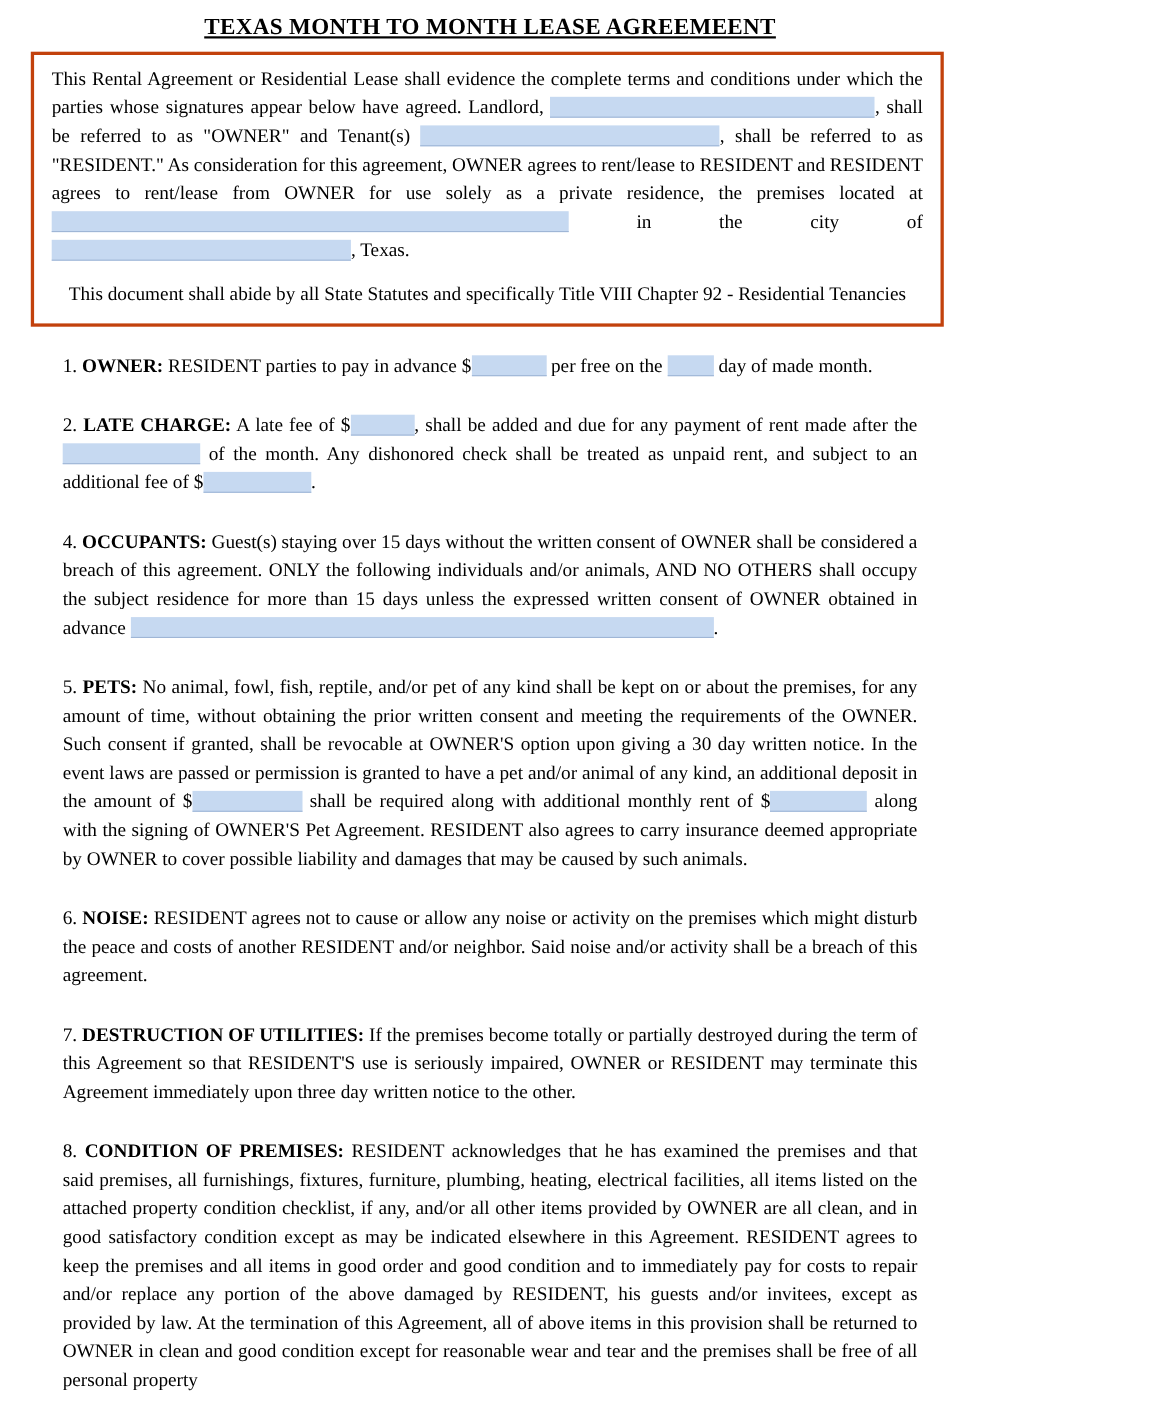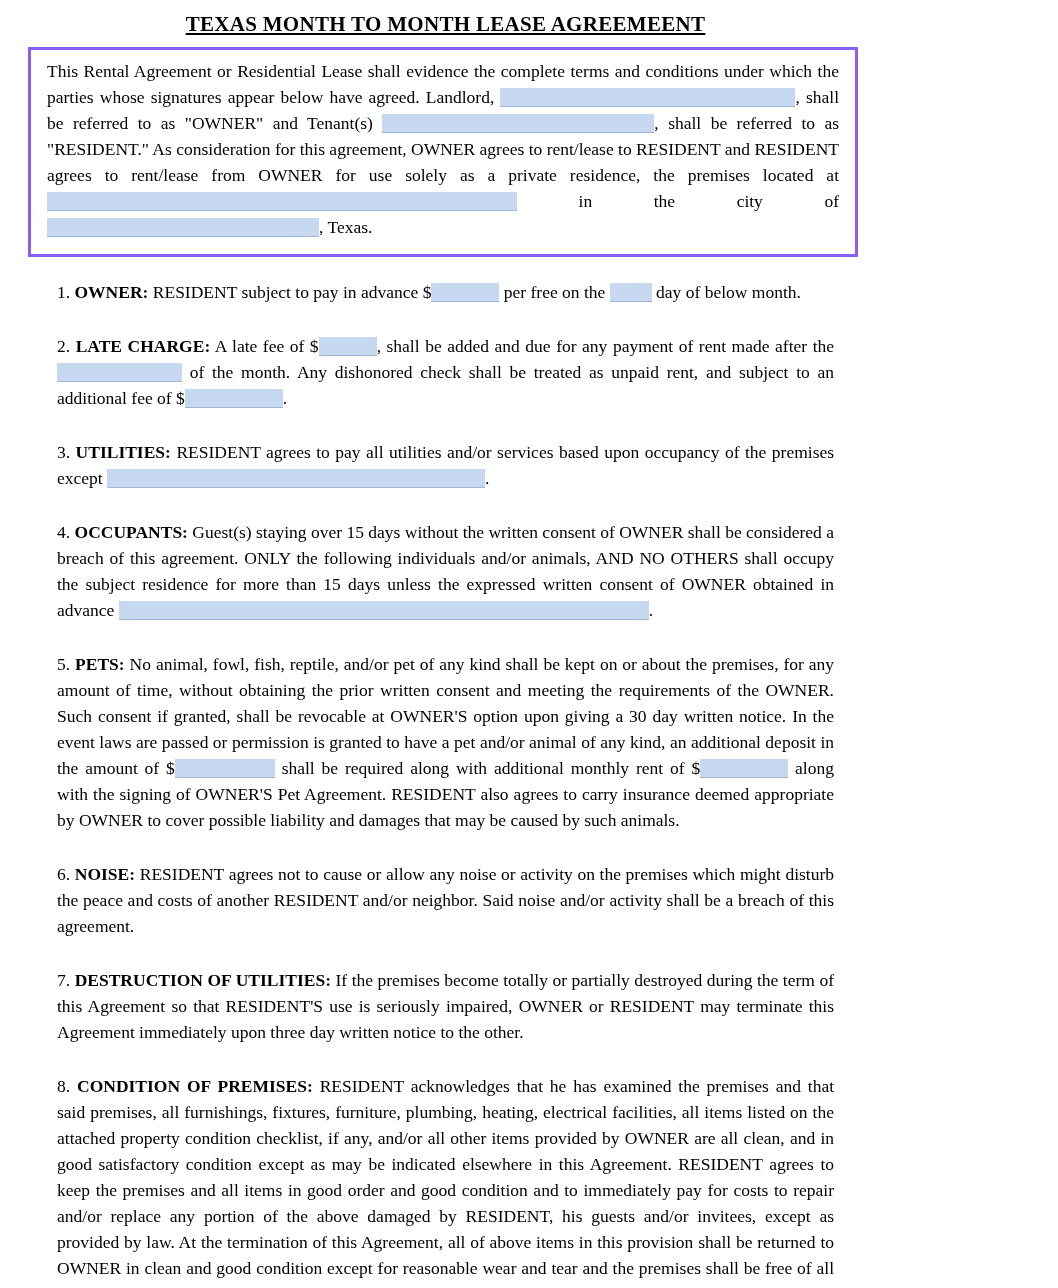--- a/index.html
+++ b/index.html
@@ -20,21 +20,21 @@
   }
   .doc-title {
     margin: 0 0 10px 0;
     text-align: center;
     font-size: 21px;
     font-weight: bold;
     text-decoration: underline;
     letter-spacing: 0.3px;
   }
   .intro-box {
-    border: 3px solid #8b5cf6;
+    border: 3px solid #c2410c;
     margin: 0 -24px 22px -29px;
     padding: 8px 16px 14px 16px;
   }
   p {
     margin: 0;
     font-size: 17.5px;
     line-height: 26px;
     text-align: justify;
   }
   p.statute {
@@ -60,27 +60,27 @@
 </style>
 </head>
 <body>
 
 <div class="page">
 
   <h1 class="doc-title">TEXAS MONTH TO MONTH LEASE AGREEMEENT</h1>
 
   <div class="intro-box">
     <p class="intro"><span>This Rental Agreement or Residential Lease shall evidence the complete terms and conditions under which the parties whose signatures appear below have agreed. Landlord, </span><span class="blank" style="width:295px"></span><span>, shall be referred to as "OWNER" and Tenant(s) </span><span class="blank" style="width:272px"></span><span>, shall be referred to as "RESIDENT." As consideration for this agreement, OWNER agrees to rent/lease to RESIDENT and RESIDENT agrees to rent/lease from OWNER for use solely as a private residence, the premises located at </span><span class="blank" style="width:470px"></span><span> in the city of </span><span class="blank" style="width:272px"></span><span>, Texas.</span></p>
+    <p class="statute">This document shall abide by all State Statutes and specifically Title VIII Chapter 92 - Residential Tenancies</p>
   </div>
 
-  <p class="section"><span class="num">1.</span> <b class="heading">OWNER:</b> <span>RESIDENT subject to pay in advance $</span><span class="blank" style="width:68px"></span><span> per free on the </span><span class="blank" style="width:42px"></span><span> day of below month.</span></p>
+  <p class="section"><span class="num">1.</span> <b class="heading">OWNER:</b> <span>RESIDENT parties to pay in advance $</span><span class="blank" style="width:68px"></span><span> per free on the </span><span class="blank" style="width:42px"></span><span> day of made month.</span></p>
 
   <p class="section"><span class="num">2.</span> <b class="heading">LATE CHARGE:</b> <span>A late fee of $</span><span class="blank" style="width:58px"></span><span>, shall be added and due for any payment of rent made after the </span><span class="blank" style="width:125px"></span><span> of the month. Any dishonored check shall be treated as unpaid rent, and subject to an additional fee of $</span><span class="blank" style="width:98px"></span><span>.</span></p>
 
-  <p class="section"><span class="num">3.</span> <b class="heading">UTILITIES:</b> <span>RESIDENT agrees to pay all utilities and/or services based upon occupancy of the premises except </span><span class="blank" style="width:378px"></span><span>.</span></p>
 
   <p class="section"><span class="num">4.</span> <b class="heading">OCCUPANTS:</b> <span>Guest(s) staying over 15 days without the written consent of OWNER shall be considered a breach of this agreement. ONLY the following individuals and/or animals, AND NO OTHERS shall occupy the subject residence for more than 15 days unless the expressed written consent of OWNER obtained in advance </span><span class="blank" style="width:530px"></span><span>.</span></p>
 
   <p class="section"><span class="num">5.</span> <b class="heading">PETS:</b> <span>No animal, fowl, fish, reptile, and/or pet of any kind shall be kept on or about the premises, for any amount of time, without obtaining the prior written consent and meeting the requirements of the OWNER. Such consent if granted, shall be revocable at OWNER'S option upon giving a 30 day written notice. In the event laws are passed or permission is granted to have a pet and/or animal of any kind, an additional deposit in the amount of $</span><span class="blank" style="width:100px"></span><span> shall be required along with additional monthly rent of $</span><span class="blank" style="width:88px"></span><span> along with the signing of OWNER'S Pet Agreement. RESIDENT also agrees to carry insurance deemed appropriate by OWNER to cover possible liability and damages that may be caused by such animals.</span></p>
 
   <p class="section"><span class="num">6.</span> <b class="heading">NOISE:</b> <span>RESIDENT agrees not to cause or allow any noise or activity on the premises which might disturb the peace and costs of another RESIDENT and/or neighbor. Said noise and/or activity shall be a breach of this agreement.</span></p>
 
   <p class="section"><span class="num">7.</span> <b class="heading">DESTRUCTION OF UTILITIES:</b> <span>If the premises become totally or partially destroyed during the term of this Agreement so that RESIDENT'S use is seriously impaired, OWNER or RESIDENT may terminate this Agreement immediately upon three day written notice to the other.</span></p>
 
   <p class="section"><span class="num">8.</span> <b class="heading">CONDITION OF PREMISES:</b> <span>RESIDENT acknowledges that he has examined the premises and that said premises, all furnishings, fixtures, furniture, plumbing, heating, electrical facilities, all items listed on the attached property condition checklist, if any, and/or all other items provided by OWNER are all clean, and in good satisfactory condition except as may be indicated elsewhere in this Agreement. RESIDENT agrees to keep the premises and all items in good order and good condition and to immediately pay for costs to repair and/or replace any portion of the above damaged by RESIDENT, his guests and/or invitees, except as provided by law. At the termination of this Agreement, all of above items in this provision shall be returned to OWNER in clean and good condition except for reasonable wear and tear and the premises shall be free of all personal property</span></p>

